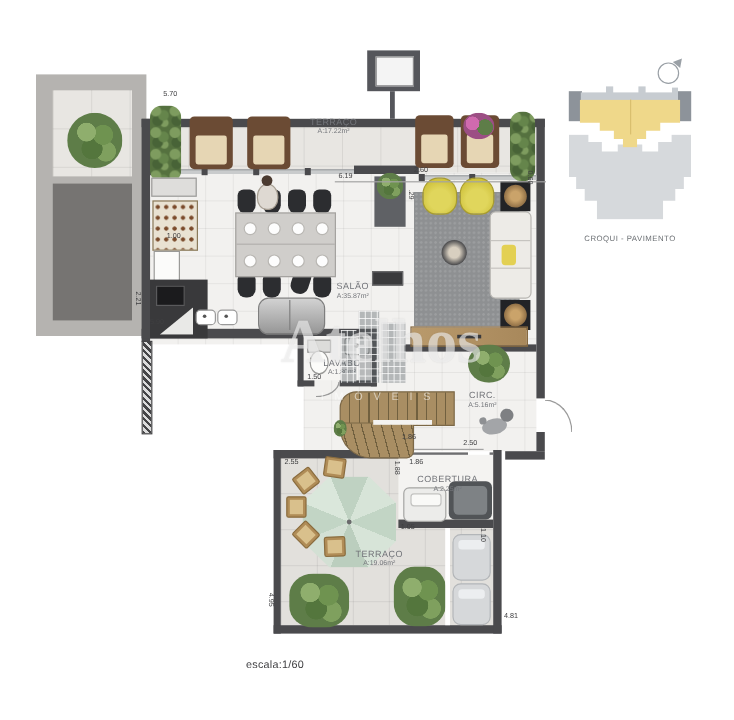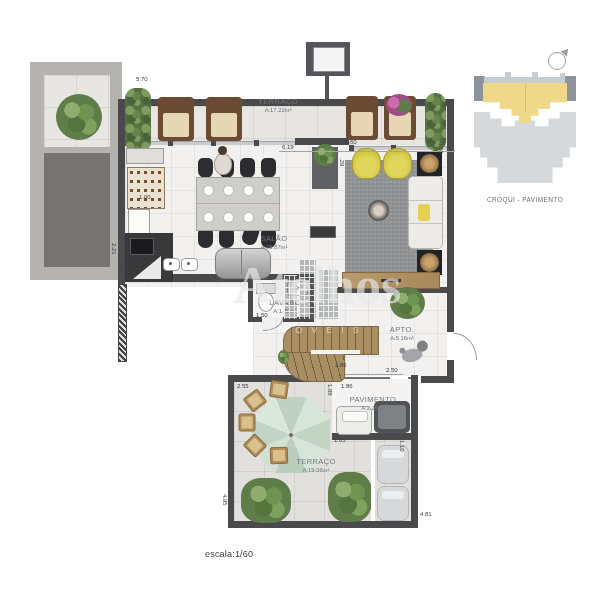--- a/index.html
+++ b/index.html
@@ -250,34 +250,34 @@
       <div class="pil"></div>
     </div>
   <div class="lounger2" style="left:377px;top:486px;width:30px;height:33px;">
       <div class="pil"></div>
     </div>
 
   <div class="rlabel" style="left:245px;top:97px;width:66px;">
     <span class="rname">TERRAÇO</span>
     <span class="rarea">A:17.22m²</span>
   </div>
-  <div class="rlabel" style="left:244px;top:234px;width:60px;">
+  <div class="rlabel" style="left:264px;top:234px;width:60px;">
     <span class="rname">SALÃO</span>
     <span class="rarea">A:35.87m²</span>
   </div>
   <div class="rlabel" style="left:262px;top:298px;width:46px;">
     <span class="rname">LAVABO</span>
     <span class="rarea">A:1.80m²</span>
   </div>
   <div class="rlabel" style="left:380px;top:325px;width:44px;">
-    <span class="rname">APTO.</span>
+    <span class="rname">CIRC.</span>
     <span class="rarea">A:5.16m²</span>
   </div>
   <div class="rlabel" style="left:338px;top:395px;width:70px;">
-    <span class="rname">PAVIMENTO</span>
+    <span class="rname">COBERTURA</span>
     <span class="rarea">A:2.25m²</span>
   </div>
   <div class="rlabel" style="left:286px;top:457px;width:60px;">
     <span class="rname">TERRAÇO</span>
     <span class="rarea">A:19.06m²</span>
   </div>
 
   <div class="dl" style="left:279px;top:151px;width:176px;height:1px;"></div>
   <div class="dl" style="left:345px;top:374px;width:58px;height:1px;"></div>
   <span class="dim" style="left:136px;top:76px;">5.70</span>

